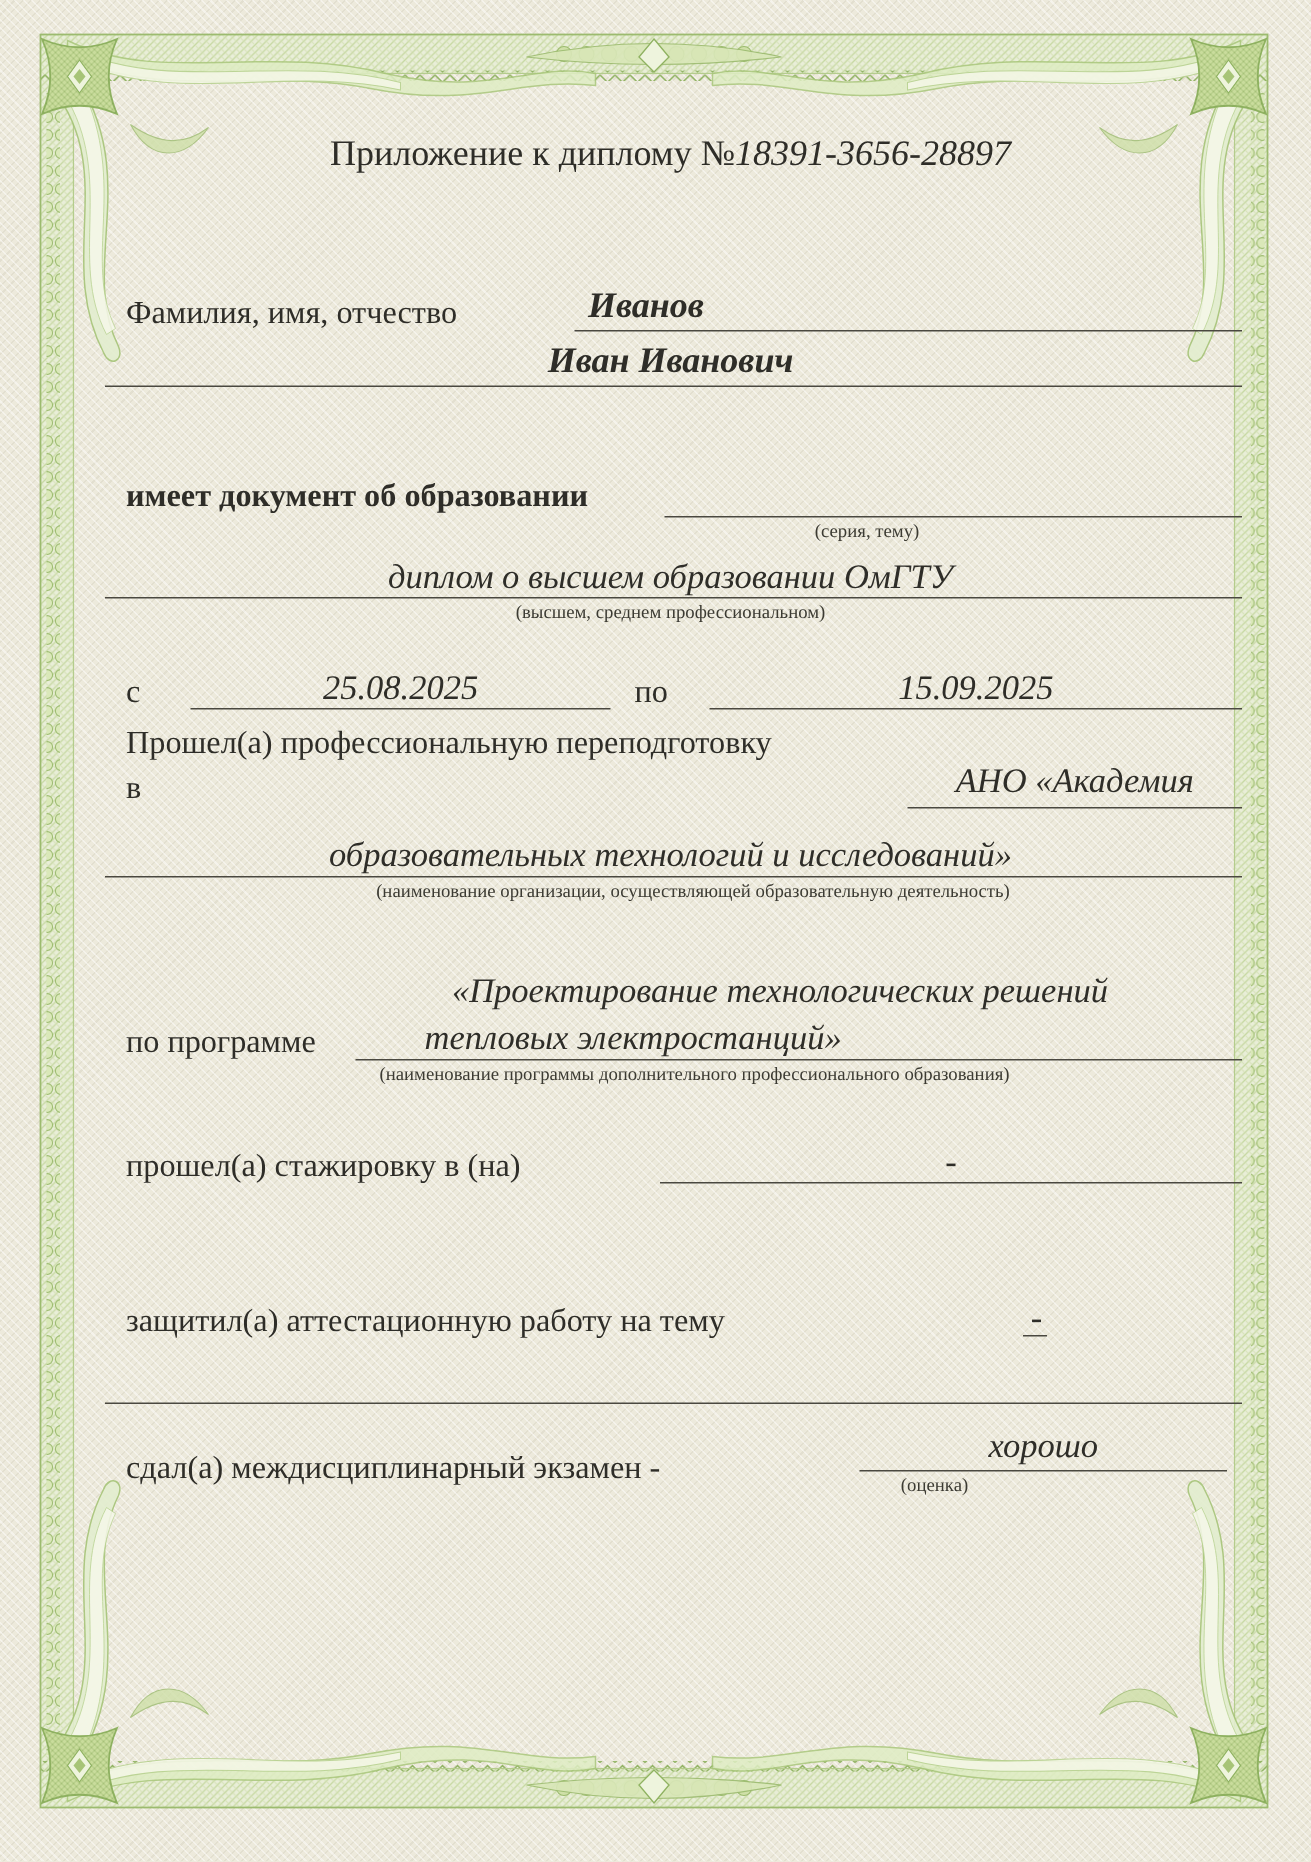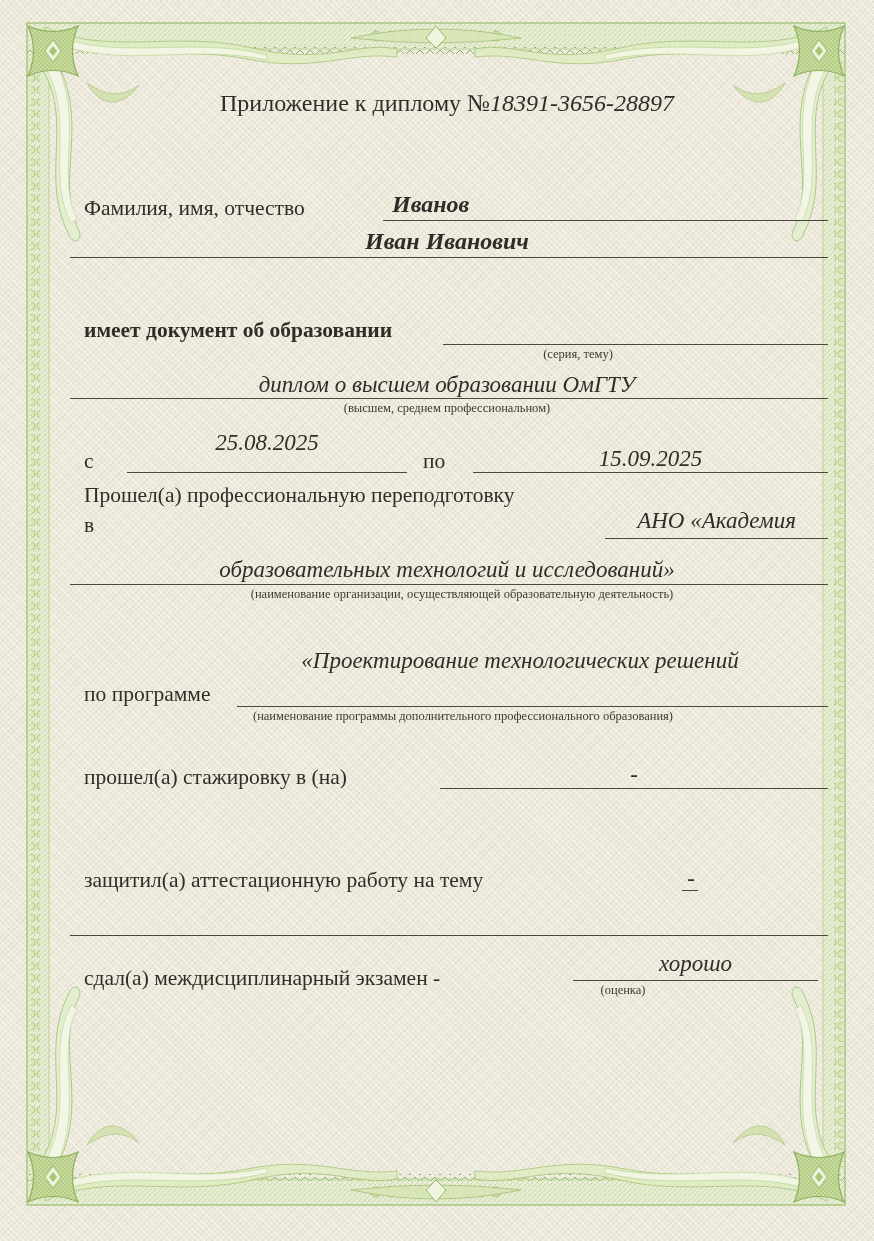--- a/index.html
+++ b/index.html
@@ -113,36 +113,37 @@
   <div class="rule" style="left:70px;top:257px;width:758px;"></div>
 
   <div class="el lbl" style="left:84px;top:318px;font-weight:bold;">имеет документ об образовании</div>
   <div class="rule" style="left:443px;top:344px;width:385px;"></div>
   <div class="el cap ctr" style="left:458px;top:348px;width:240px;">(серия, тему)</div>
   <div class="el val ctr" style="left:66px;top:372px;width:762px;">диплом о высшем образовании ОмГТУ</div>
   <div class="rule" style="left:70px;top:398px;width:758px;"></div>
   <div class="el cap ctr" style="left:66px;top:402px;width:762px;">(высшем, среднем профессиональном)</div>
 
   <div class="el lbl" style="left:84px;top:449px;">с</div>
-  <div class="el val ctr" style="left:127px;top:430px;width:280px;">25.08.2025</div>
+  <div class="el val ctr" style="left:127px;top:446px;width:280px;">25.08.2025</div>
   <div class="rule" style="left:127px;top:472px;width:280px;"></div>
   <div class="el lbl" style="left:423px;top:449px;">по</div>
   <div class="el val ctr" style="left:473px;top:446px;width:355px;">15.09.2025</div>
   <div class="rule" style="left:473px;top:472px;width:355px;"></div>
 
   <div class="el lbl" style="left:84px;top:483px;">Прошел(а) профессиональную переподготовку</div>
   <div class="el lbl" style="left:84px;top:513px;">в</div>
   <div class="el val ctr" style="left:605px;top:508px;width:223px;">АНО «Академия</div>
   <div class="rule" style="left:605px;top:538px;width:223px;"></div>
   <div class="el val ctr" style="left:66px;top:557px;width:762px;">образовательных технологий и исследований»</div>
   <div class="rule" style="left:70px;top:584px;width:758px;"></div>
   <div class="el cap ctr" style="left:96px;top:588px;width:732px;">(наименование организации, осуществляющей образовательную деятельность)</div>
 
   <div class="el val ctr" style="left:237px;top:648px;width:566px;">«Проектирование технологических решений</div>
   <div class="el lbl" style="left:84px;top:682px;">по программе</div>
+  <div class="el val" style="left:283px;top:679px;">тепловых электростанций»</div>
   <div class="rule" style="left:237px;top:706px;width:591px;"></div>
   <div class="el cap ctr" style="left:180px;top:710px;width:566px;">(наименование программы дополнительного профессионального образования)</div>
 
   <div class="el lbl" style="left:84px;top:765px;">прошел(а) стажировку в (на)</div>
   <div class="el val ctr" style="left:440px;top:762px;width:388px;">-</div>
   <div class="rule" style="left:440px;top:788px;width:388px;"></div>
 
   <div class="el lbl" style="left:84px;top:868px;">защитил(а) аттестационную работу на тему</div>
   <div class="el val ctr" style="left:683px;top:866px;width:16px;">-</div>
   <div class="rule" style="left:682px;top:890px;width:16px;"></div>

